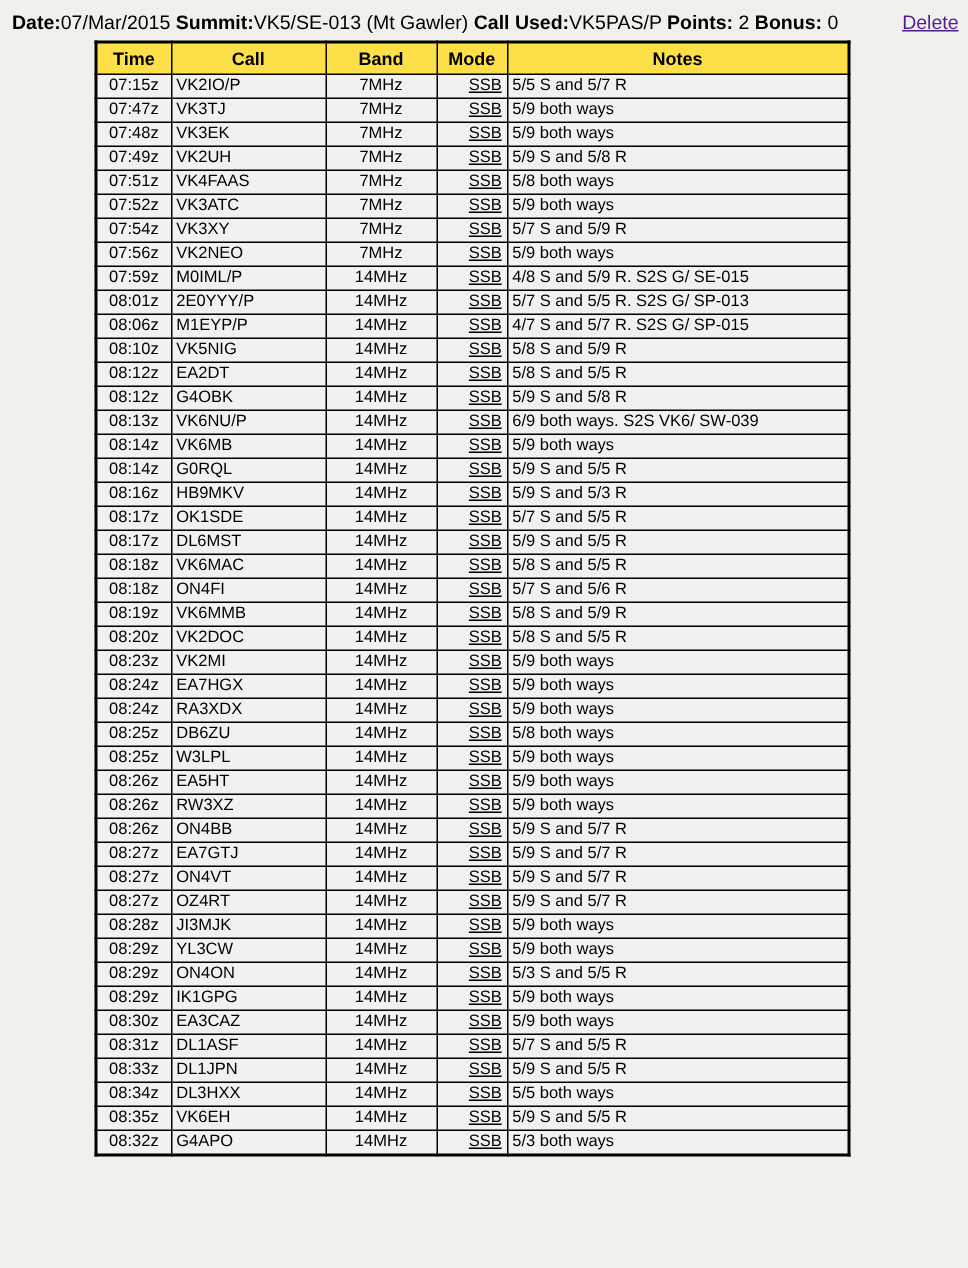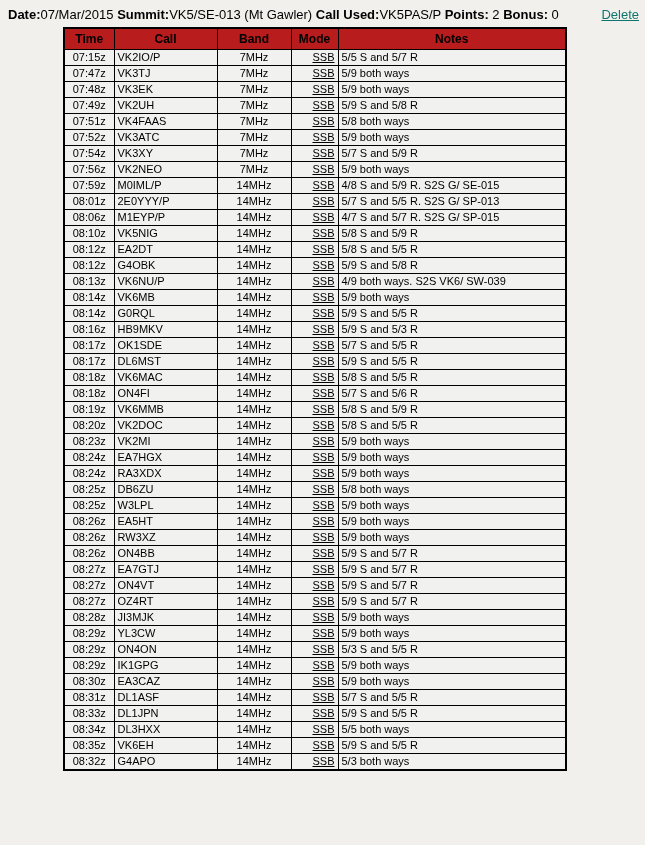--- a/index.html
+++ b/index.html
@@ -23,39 +23,39 @@
     padding: 7px 6px 0 8px;
     font-size: 13px;
     line-height: 16px;
     white-space: nowrap;
   }
   .summary { flex: 0 1 auto; }
   .summary .lbl { font-weight: bold; }
   .summary .val { font-weight: normal; }
   .delete-link {
     margin-left: auto;
-    color: #0f766e;
+    color: #4c1d95;
     text-decoration: underline;
     font-size: 13px;
     cursor: pointer;
   }
   table.log {
     border-collapse: collapse;
     table-layout: fixed;
     width: 502px;
     margin: 4px 0 0 63px;
     border: 2px solid #000;
   }
   col.c-time  { width: 50px; }
   col.c-call  { width: 103px; }
   col.c-band  { width: 74px; }
   col.c-mode  { width: 47px; }
   col.c-notes { width: 228px; }
   table.log th {
-    background: #b91c1c;
+    background: #fde047;
     border: 1px solid #000;
     font-size: 12px;
     font-weight: bold;
     text-align: center;
     padding: 3px 2px;
     height: 21px;
   }
   table.log td {
     border: 1px solid #000;
     background: #f1f1ef;
@@ -196,21 +196,21 @@
           <td class="cell-call">G4OBK</td>
           <td class="cell-band">14MHz</td>
           <td class="cell-mode">SSB</td>
           <td class="cell-notes">5/9 S and 5/8 R</td>
         </tr>
         <tr>
           <td class="cell-time">08:13z</td>
           <td class="cell-call">VK6NU/P</td>
           <td class="cell-band">14MHz</td>
           <td class="cell-mode">SSB</td>
-          <td class="cell-notes">4/9 both ways. S2S VK6/ SW-039</td>
+          <td class="cell-notes">6/9 both ways. S2S VK6/ SW-039</td>
         </tr>
         <tr>
           <td class="cell-time">08:14z</td>
           <td class="cell-call">VK6MB</td>
           <td class="cell-band">14MHz</td>
           <td class="cell-mode">SSB</td>
           <td class="cell-notes">5/9 both ways</td>
         </tr>
         <tr>
           <td class="cell-time">08:14z</td>

